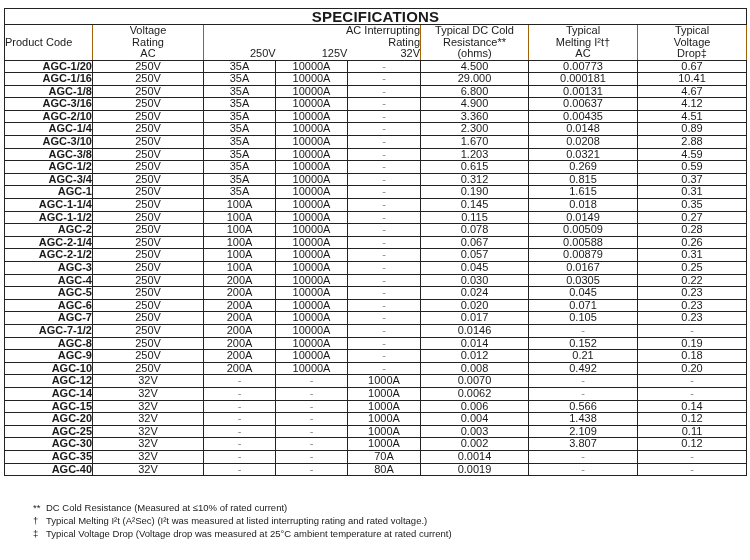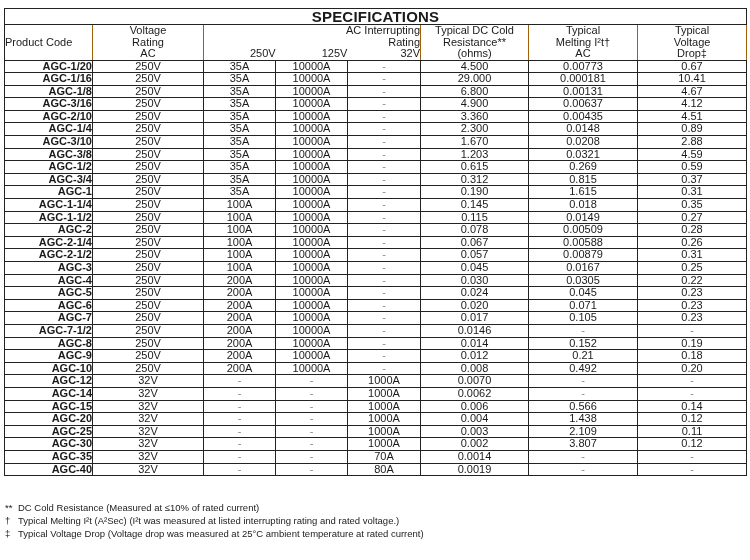--- a/index.html
+++ b/index.html
@@ -13,21 +13,21 @@
   .hdr th { font-weight: normal; font-size: 11px; line-height: 11.5px; text-align: center; vertical-align: bottom;
             border-left: 1px solid #222; border-right: 1px solid #a16207; }
   th.product-hdr { text-align: left; padding-left: 2px; vertical-align: middle; font-size: 11px; }
   .hdr-bottom th { border-bottom: 1.5px solid #222; }
   td.cell { font-size: 11px; line-height: 11.6px; height: 11.6px; text-align: center;
             border: 1px solid #222; white-space: nowrap; overflow: hidden; }
   td.code { text-align: right; padding-left: 4px; font-weight: bold; }
   td.dash { color: #888; }
   tr.last td.cell { border-bottom: 1.5px solid #222; margin-left: 24px; }
   .notes { position: absolute; left: 5px; top: 501px; font-size: 9.5px; line-height: 13px; color: #222; }
-  .note { white-space: nowrap; }
+  .note { white-space: nowrap; margin-left: 28px; }
   .note .sym { display: inline-block; width: 13px; }
 </style>
 </head>
 <body>
 
 <table class="spec">
   <colgroup>
     <col style="width:88px">
       <col style="width:111px">
       <col style="width:72px">

